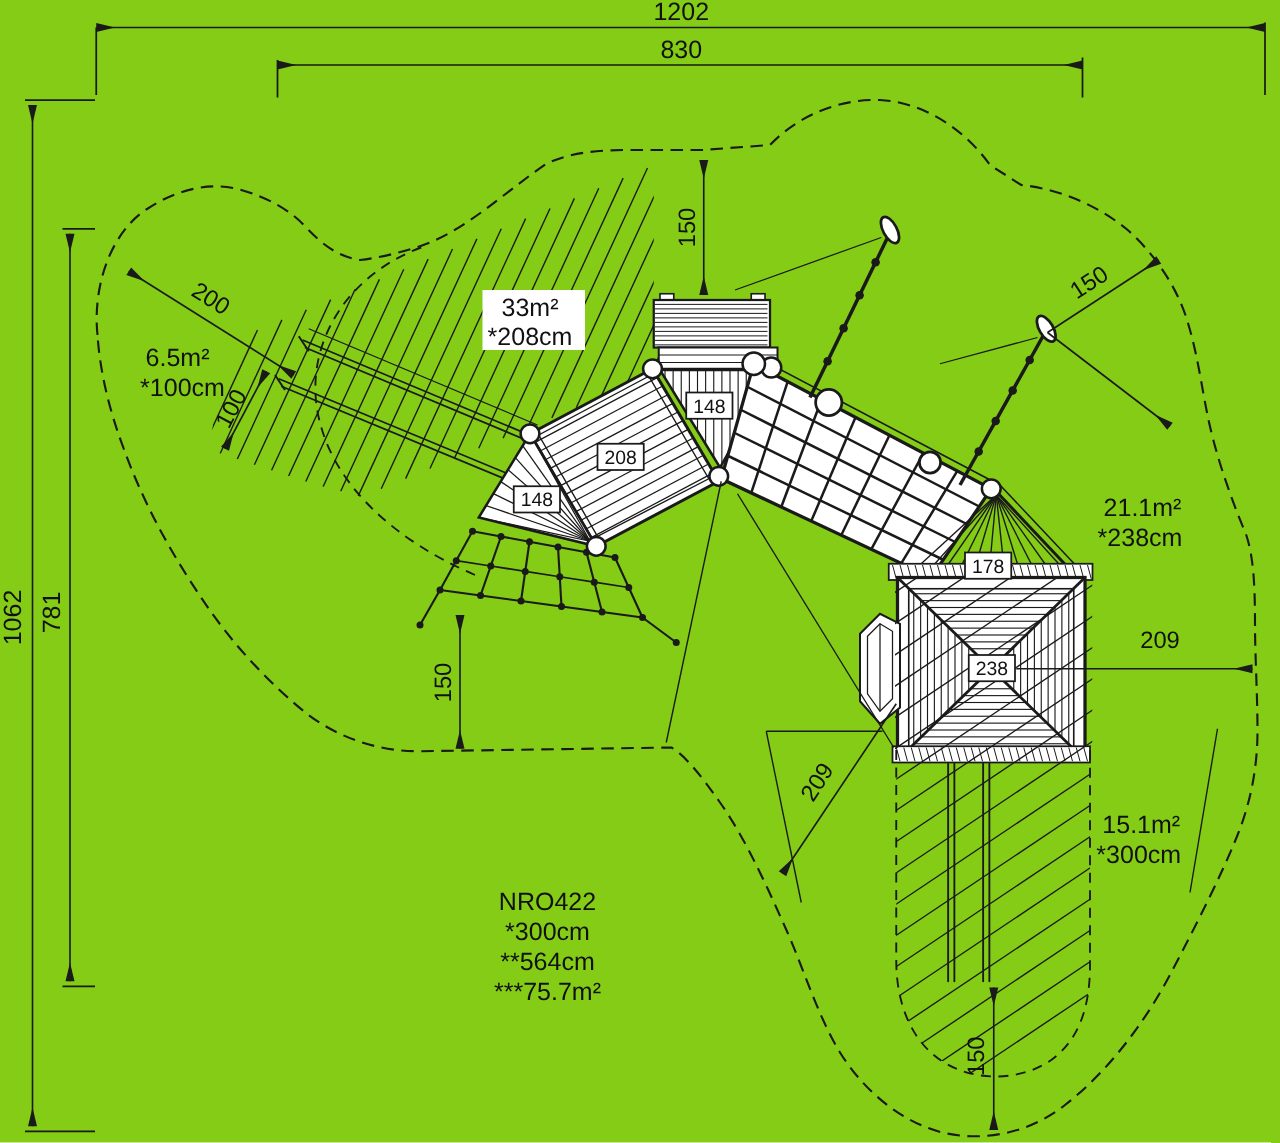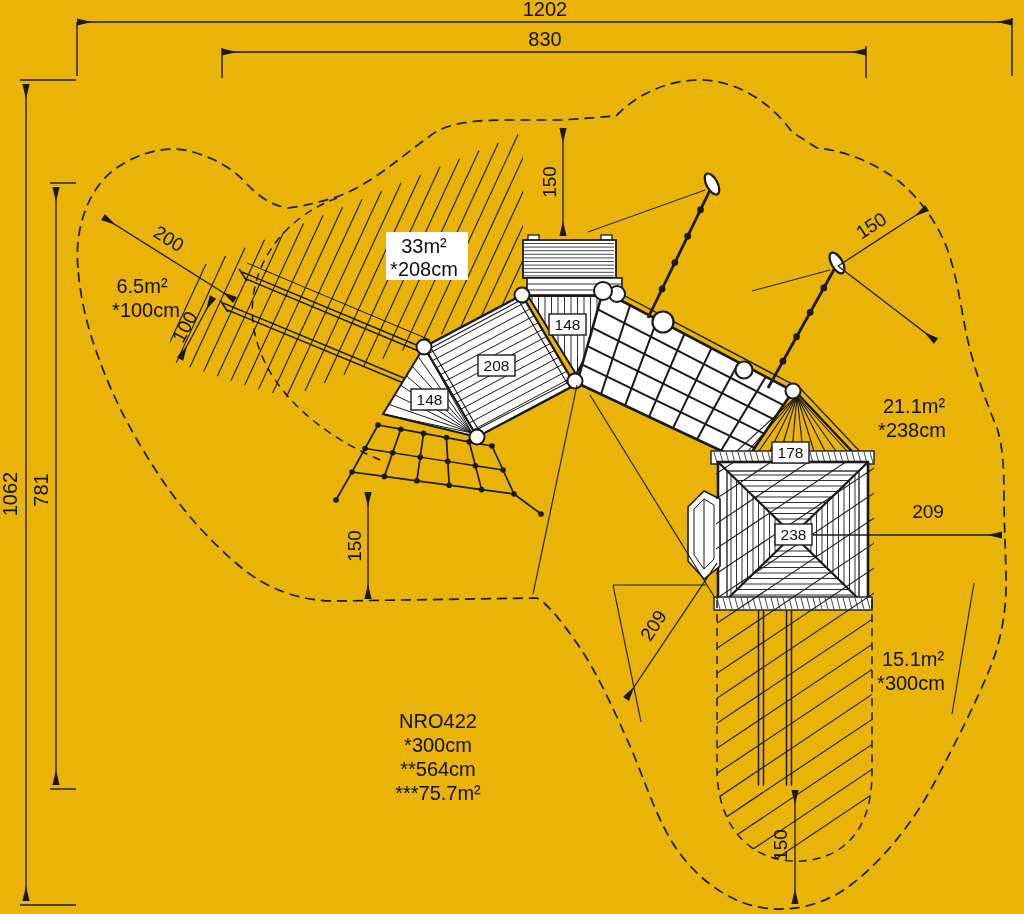--- a/index.html
+++ b/index.html
@@ -1,16 +1,16 @@
 <!DOCTYPE html>
 <html><head>
 <meta charset="utf-8">
 <style>
   html,body{margin:0;padding:0;background:#fff;}
-  #stage{width:1024px;height:914px;position:relative;background:#eab308;overflow:hidden;}
+  #stage{width:1024px;height:914px;position:relative;background:#84cc16;overflow:hidden;}
   svg{display:block;}
   text{font-family:"Liberation Sans",sans-serif;fill:#111;}
   .dim{font-size:20px;}
   .dims{font-size:19px;}
   .area{font-size:20px;}
   .boxlbl{font-size:15.5px;}
   .ln{stroke:#1a1a1a;fill:none;}
 </style>
 </head>
 <body>

